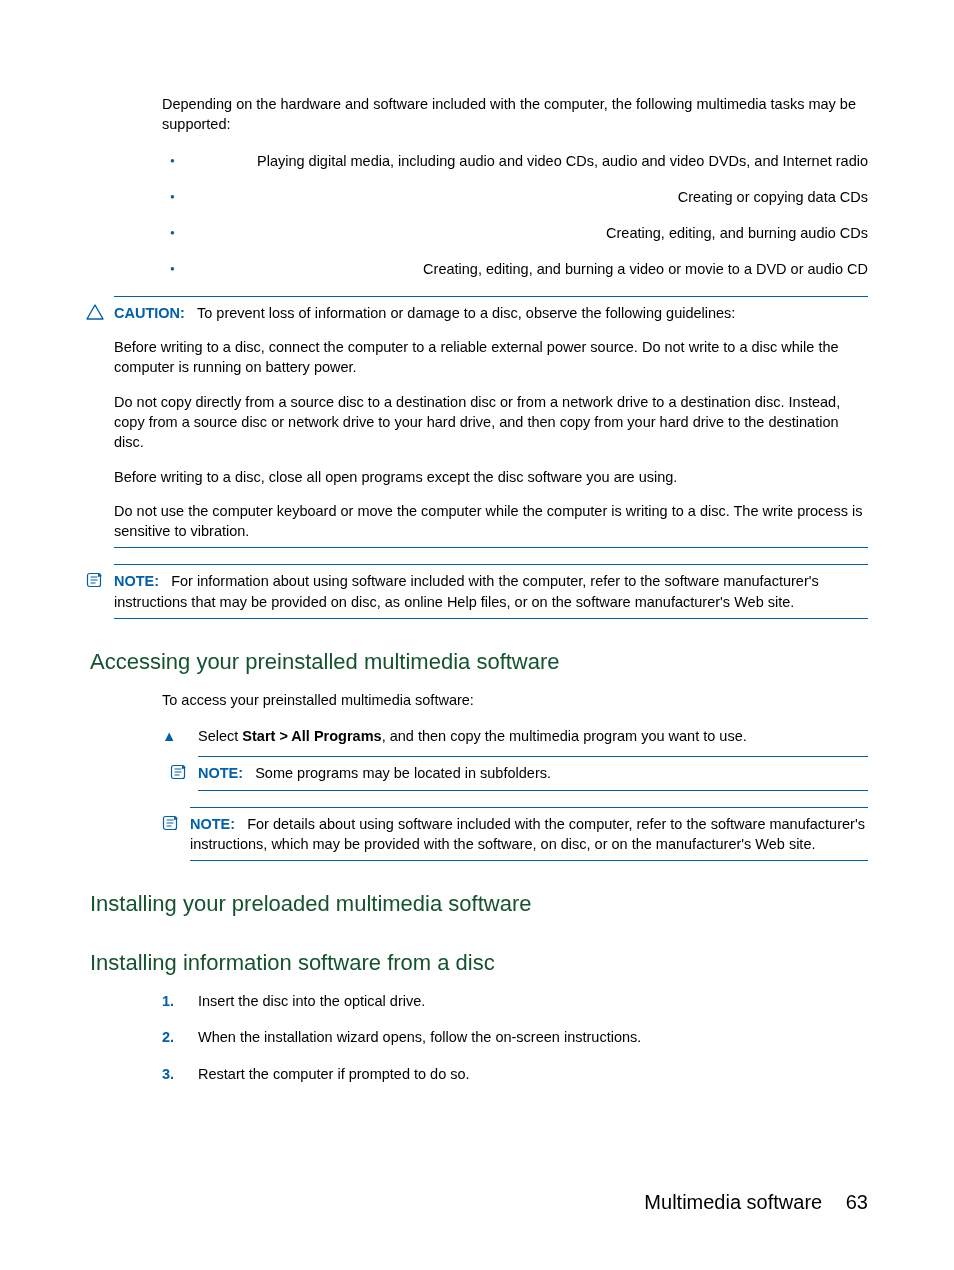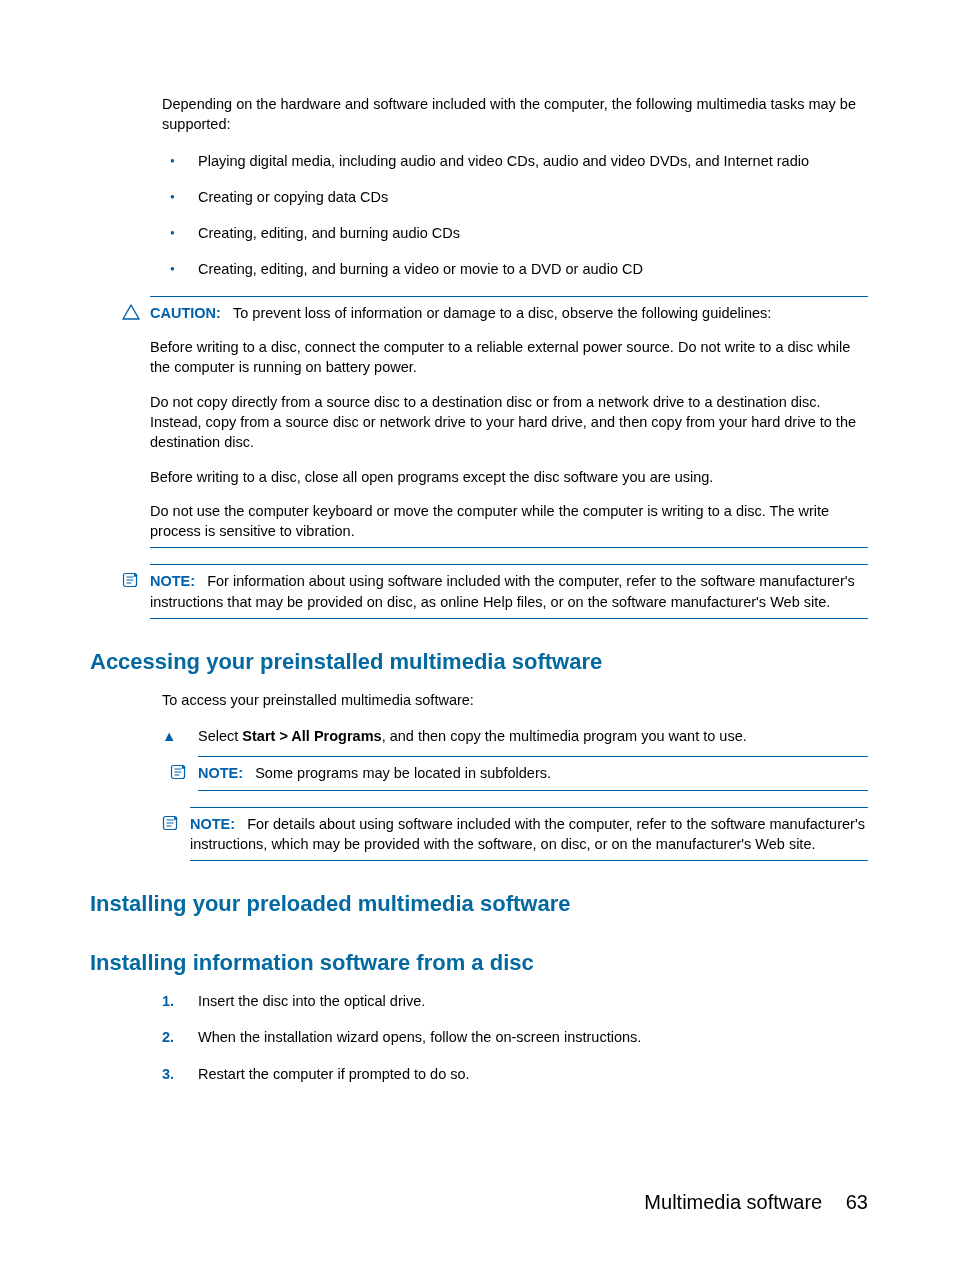--- a/index.html
+++ b/index.html
@@ -22,54 +22,55 @@
   }
   p { margin: 0 0 16px 0; }
   ul.bullets {
     list-style: none;
     padding: 0; margin: 0;
   }
   ul.bullets li {
     position: relative;
     padding-left: 36px;
     margin-bottom: 16px;
+    text-align: right;
   }
   ul.bullets li::before {
     content: "●";
     color: #0060a9;
     font-size: 8px;
     position: absolute;
     left: 8px;
     top: 4px;
   }
   .callout {
     border-top: 1.2px solid #0060a9;
     border-bottom: 1.2px solid #0060a9;
     padding: 6px 0 6px 0;
-    margin-left: 60px;
+    margin-left: 24px;
     margin-bottom: 16px;
   }
   .callout-inner { position: relative; }
   .callout-icon {
     position: absolute;
     left: -28px;
     top: 1px;
     width: 18px;
     height: 16px;
     color: #0060a9;
   }
   .callout-label {
     color: #0060a9;
     font-weight: bold;
   }
   .callout p { margin: 0; }
   .callout p + p { margin-top: 14px; }
   h2.section {
-    color: #0369a1;
-    font-weight: bold;
+    color: #14532d;
+    font-weight: normal;
     font-size: 22px;
     margin: 28px 0 12px 0;
   }
   .step-mark {
     color: #0060a9;
     font-weight: normal;
     display: inline-block;
     position: absolute;
     left: 0;
   }

